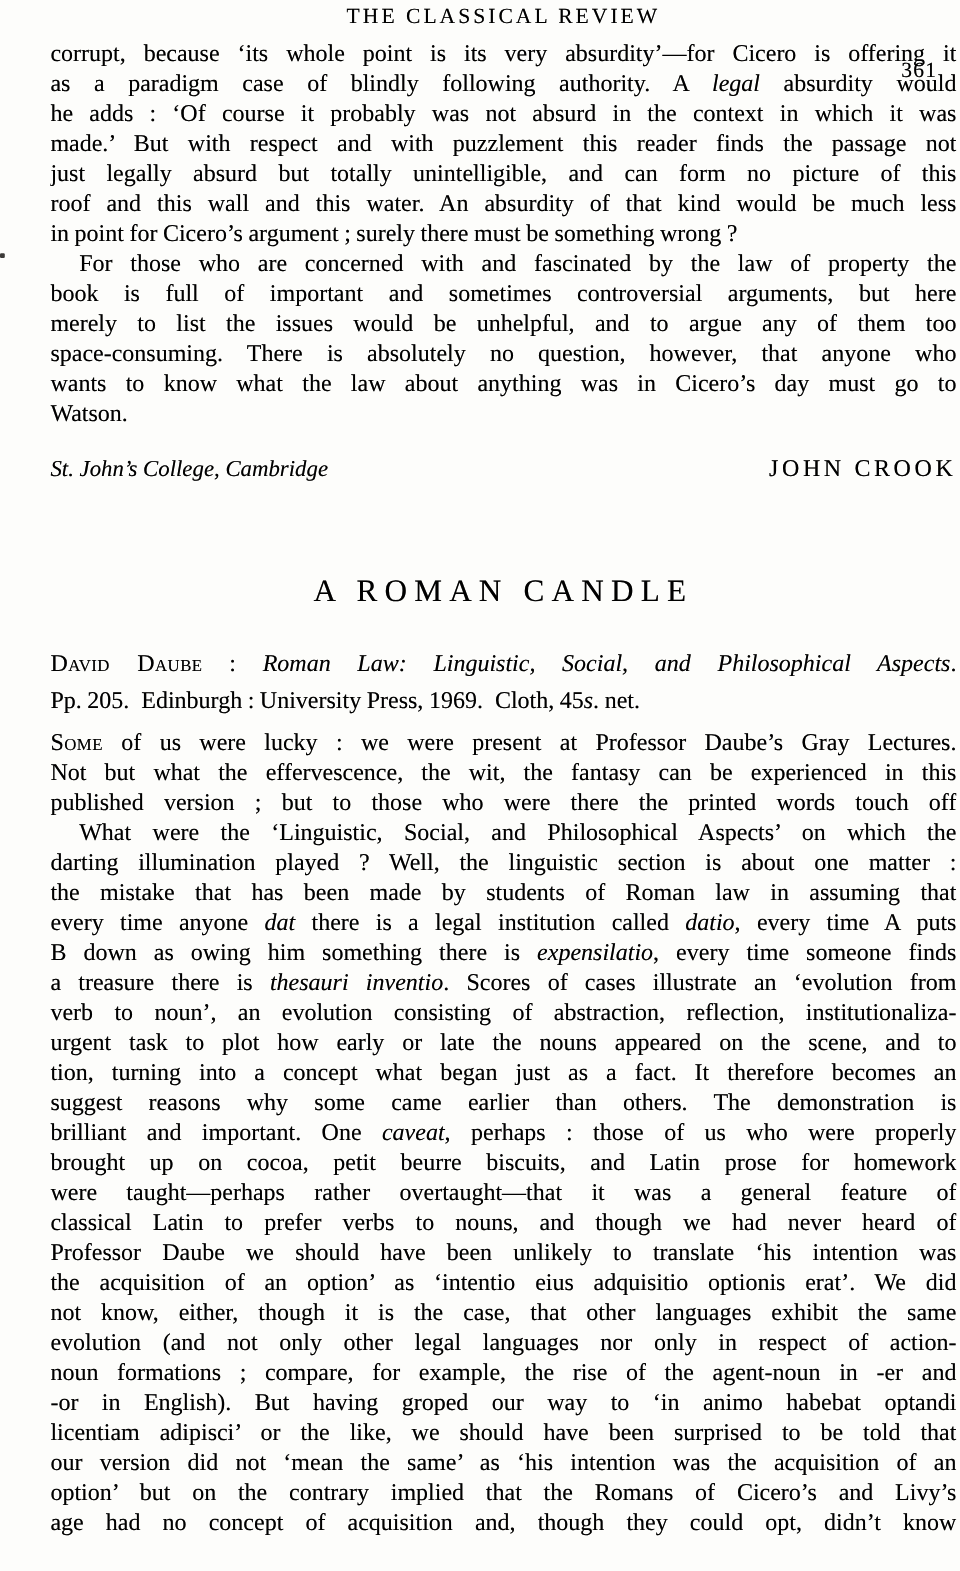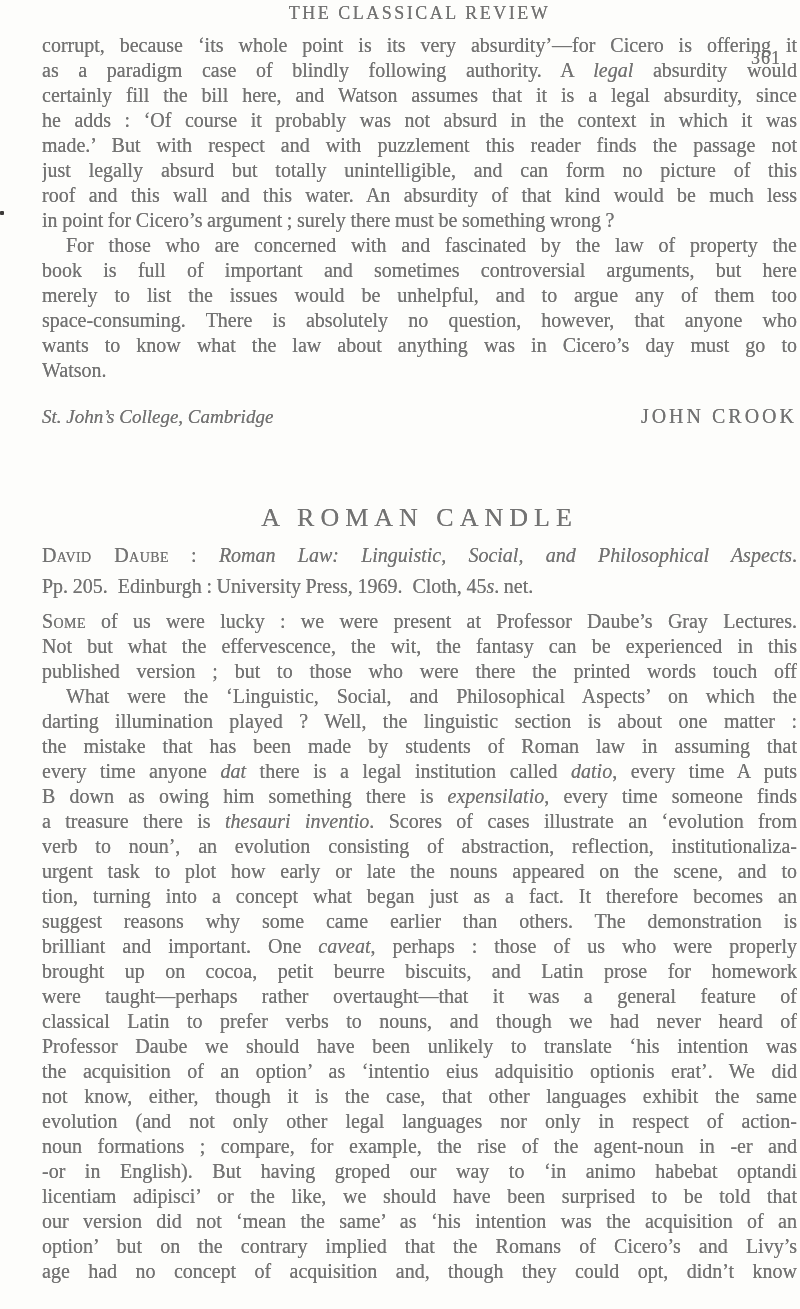--- a/index.html
+++ b/index.html
@@ -4,21 +4,21 @@
 <title>Scanned journal page</title>
 <style>
   * { margin:0; padding:0; box-sizing:border-box; }
   html, body { background:#fdfdfb; }
   .page {
     position:relative;
     width:800px; height:1309px;
     background:#fdfdfb;
     overflow:hidden;
     font-family:"Liberation Serif", serif;
-    color:#737373;
+    color:#000000;
     text-shadow:0 0 0.4px rgba(20,18,16,.55);
     border-radius:32px;
   }
   .content { position:absolute; left:42px; right:3px; top:0; }
 
   
   .journal-header { position:relative; height:24px; margin-top:3px; }
   .journal-title { text-align:center; font-size:18px; letter-spacing:2.5px; }
   .page-number { position:absolute; right:16px; top:1px; font-size:18px; letter-spacing:1px;margin-top:44px; }
 
@@ -40,21 +40,21 @@
     display:flex; justify-content:space-between; align-items:baseline;gap:12px;
   }
   .affiliation { font-style:italic; font-size:19px; }
   .reviewer { font-size:20px; letter-spacing:3px; }
 
   .review-heading {
     margin-top:74px; height:28px; line-height:28px;
     text-align:center; font-size:26px; font-weight:normal; letter-spacing:6px;
   }
 
-  .citation { margin-top:8px; }
+  .citation { margin-top:31px; }
   .citation .tline { line-height:31px; height:31px; }
 
   .review-body { margin-top:7px; }
 
   
   .speck { position:absolute; background:#3c3a38; border-radius:1px; }
   .speck-left { left:0; top:211px; width:4px; height:4px; }
 </style>
 </head>
 <body>
@@ -64,21 +64,20 @@
 
     <header class="journal-header">
       <div class="journal-title">THE CLASSICAL REVIEW</div>
       <div class="page-number">361</div>
     </header>
 
     <section>
       <div class="prev-lines">
           <div class="tline">corrupt, because ‘its whole point is its very absurdity’—for Cicero is offering it</div>
           <div class="tline">as a paradigm case of blindly following authority. A <i>legal</i> absurdity would</div>
-          <div class="tline">certainly fill the bill here, and Watson assumes that it is a legal absurdity, since</div>
           <div class="tline">he adds : ‘Of course it probably was not absurd in the context in which it was</div>
           <div class="tline">made.’ But with respect and with puzzlement this reader finds the passage not</div>
           <div class="tline">just legally absurd but totally unintelligible, and can form no picture of this</div>
           <div class="tline">roof and this wall and this water. An absurdity of that kind would be much less</div>
           <div class="tline last">in point for Cicero’s argument ; surely there must be something wrong ?</div>
           <div class="tline ind">For those who are concerned with and fascinated by the law of property the</div>
           <div class="tline">book is full of important and sometimes controversial arguments, but here</div>
           <div class="tline">merely to list the issues would be unhelpful, and to argue any of them too</div>
           <div class="tline">space-consuming. There is absolutely no question, however, that anyone who</div>
           <div class="tline">wants to know what the law about anything was in Cicero’s day must go to</div>

